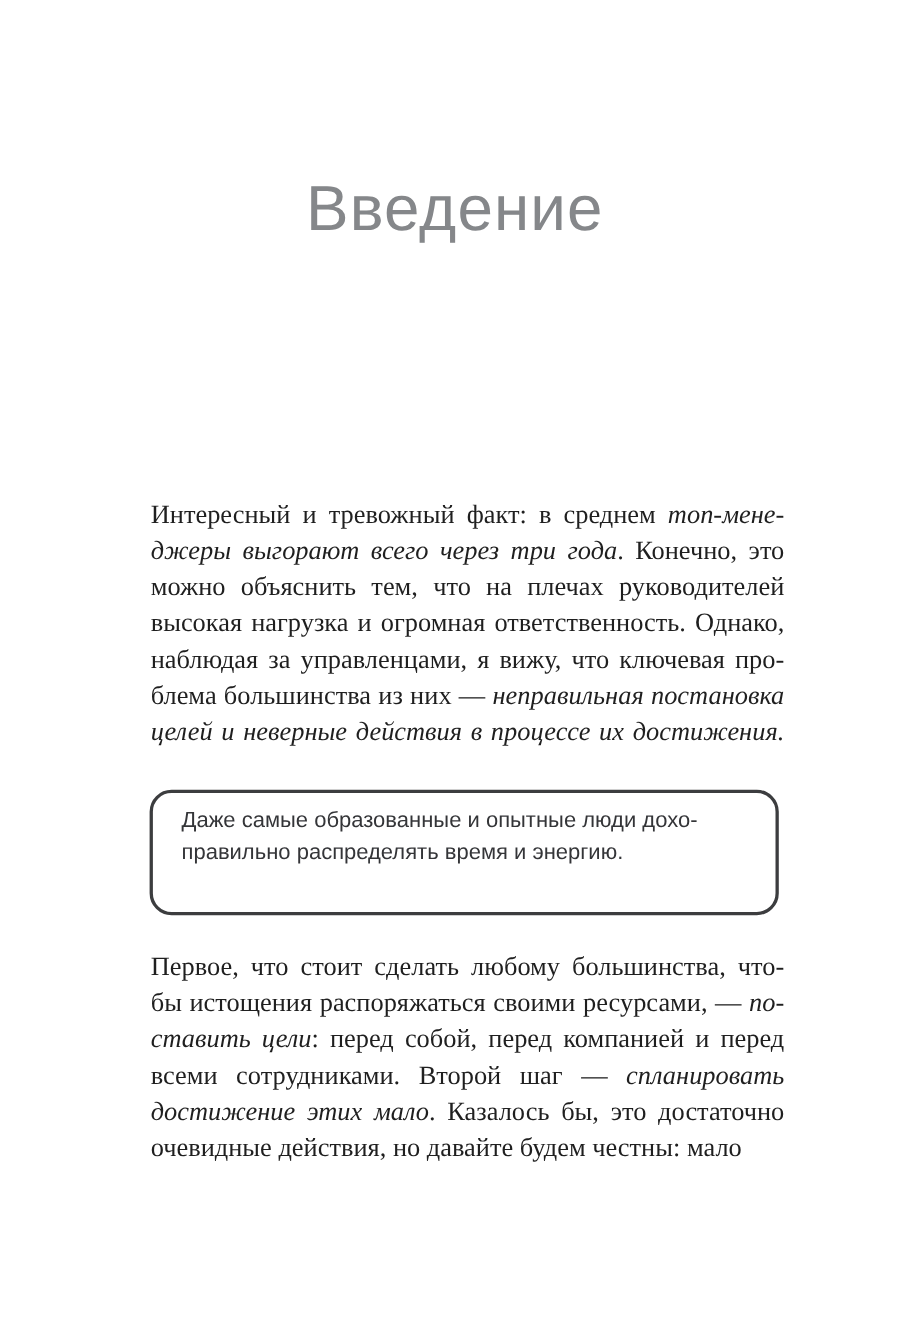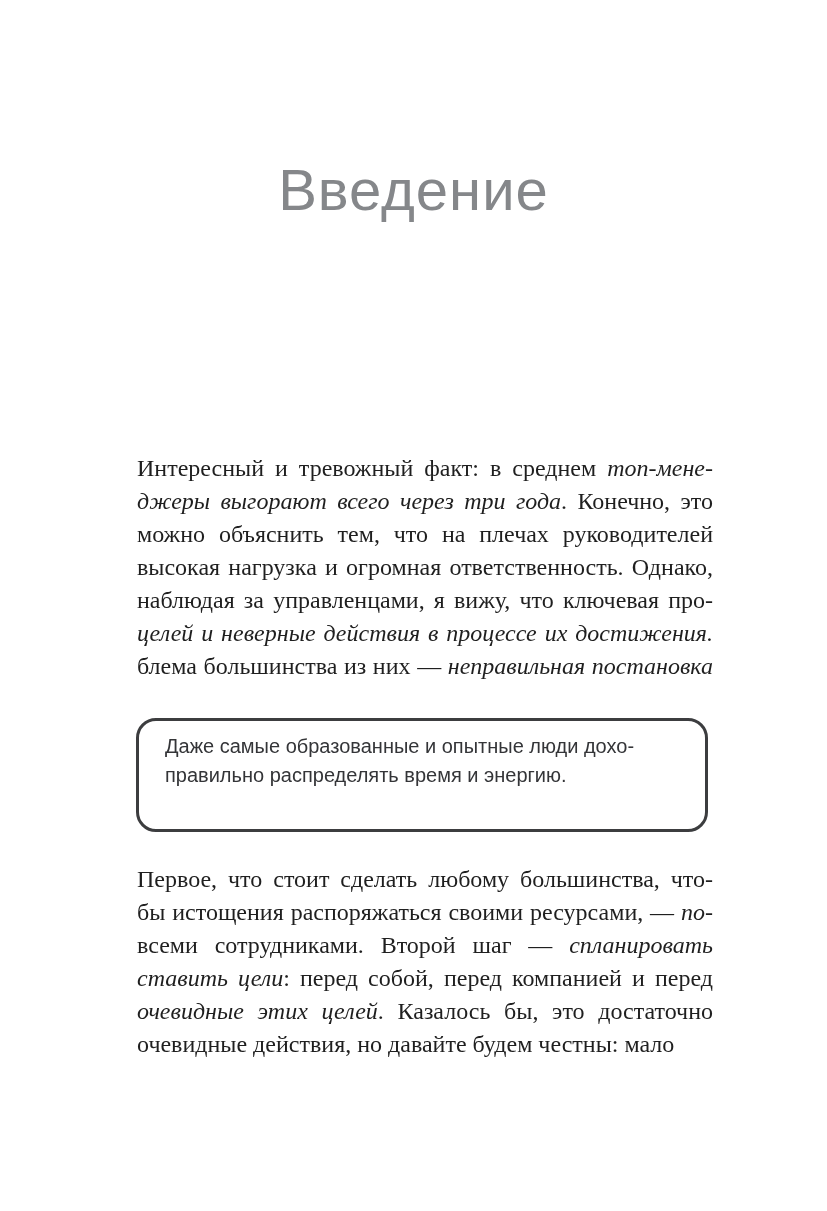--- a/index.html
+++ b/index.html
@@ -65,32 +65,32 @@
 
 <div class="page">
   <h1 class="title">Введение</h1>
 
   <div class="para para-1">
       <div class="line just"><span>Интересный и тревожный факт: в среднем </span><em>топ-мене-</em></div>
       <div class="line just"><em>джеры выгорают всего через три года</em><span>. Конечно, это</span></div>
       <div class="line just"><span>можно объяснить тем, что на плечах руководителей</span></div>
       <div class="line just"><span>высокая нагрузка и огромная ответственность. Однако,</span></div>
       <div class="line just"><span>наблюдая за управленцами, я вижу, что ключевая про-</span></div>
+      <div class="line just"><span>блема большинства из них — </span><em>неправильная постановка</em></div>
       <div class="line just"><em>целей и неверные действия в процессе их достижения.</em></div>
-      <div class="line just"><span>блема большинства из них — </span><em>неправильная постановка</em></div>
     </div>
 
   <div class="callout">
     <div class="callout-inner">
         <div class="co-line">Даже самые образованные и опытные люди дохо-</div>
         <div class="co-line">правильно распределять время и энергию.</div>
       </div>
   </div>
 
   <div class="para para-2">
       <div class="line just"><span>Первое, что стоит сделать любому большинства, что-</span></div>
       <div class="line just"><span>бы истощения распоряжаться своими ресурсами, — </span><em>по-</em></div>
+      <div class="line just"><em>ставить цели</em><span>: перед собой, перед компанией и перед</span></div>
       <div class="line just"><span>всеми сотрудниками. Второй шаг — </span><em>спланировать</em></div>
-      <div class="line just"><em>ставить цели</em><span>: перед собой, перед компанией и перед</span></div>
-      <div class="line just"><em>очевидные этих целей</em><span>. Казалось бы, это достаточно</span></div>
+      <div class="line just"><em>достижение этих мало</em><span>. Казалось бы, это достаточно</span></div>
       <div class="line no-just"><span>очевидные действия, но давайте будем честны: мало</span></div>
     </div>
 </div>
 
 </body></html>

